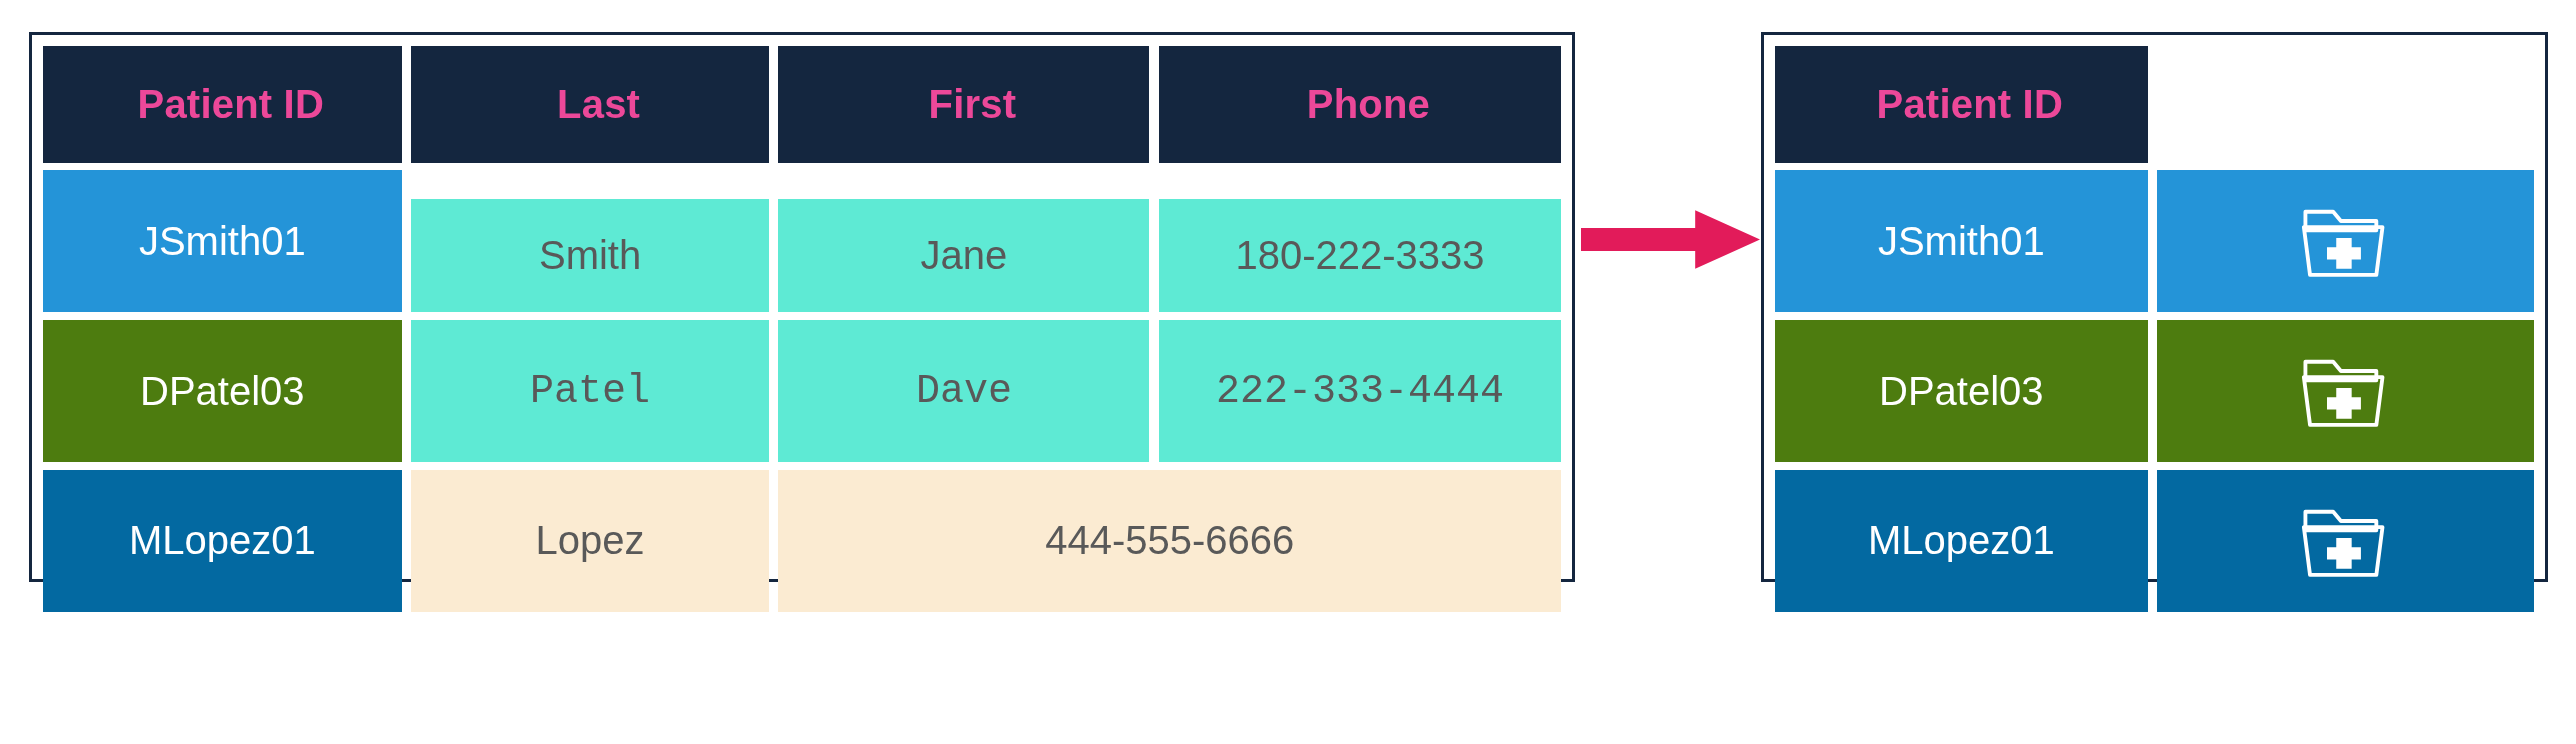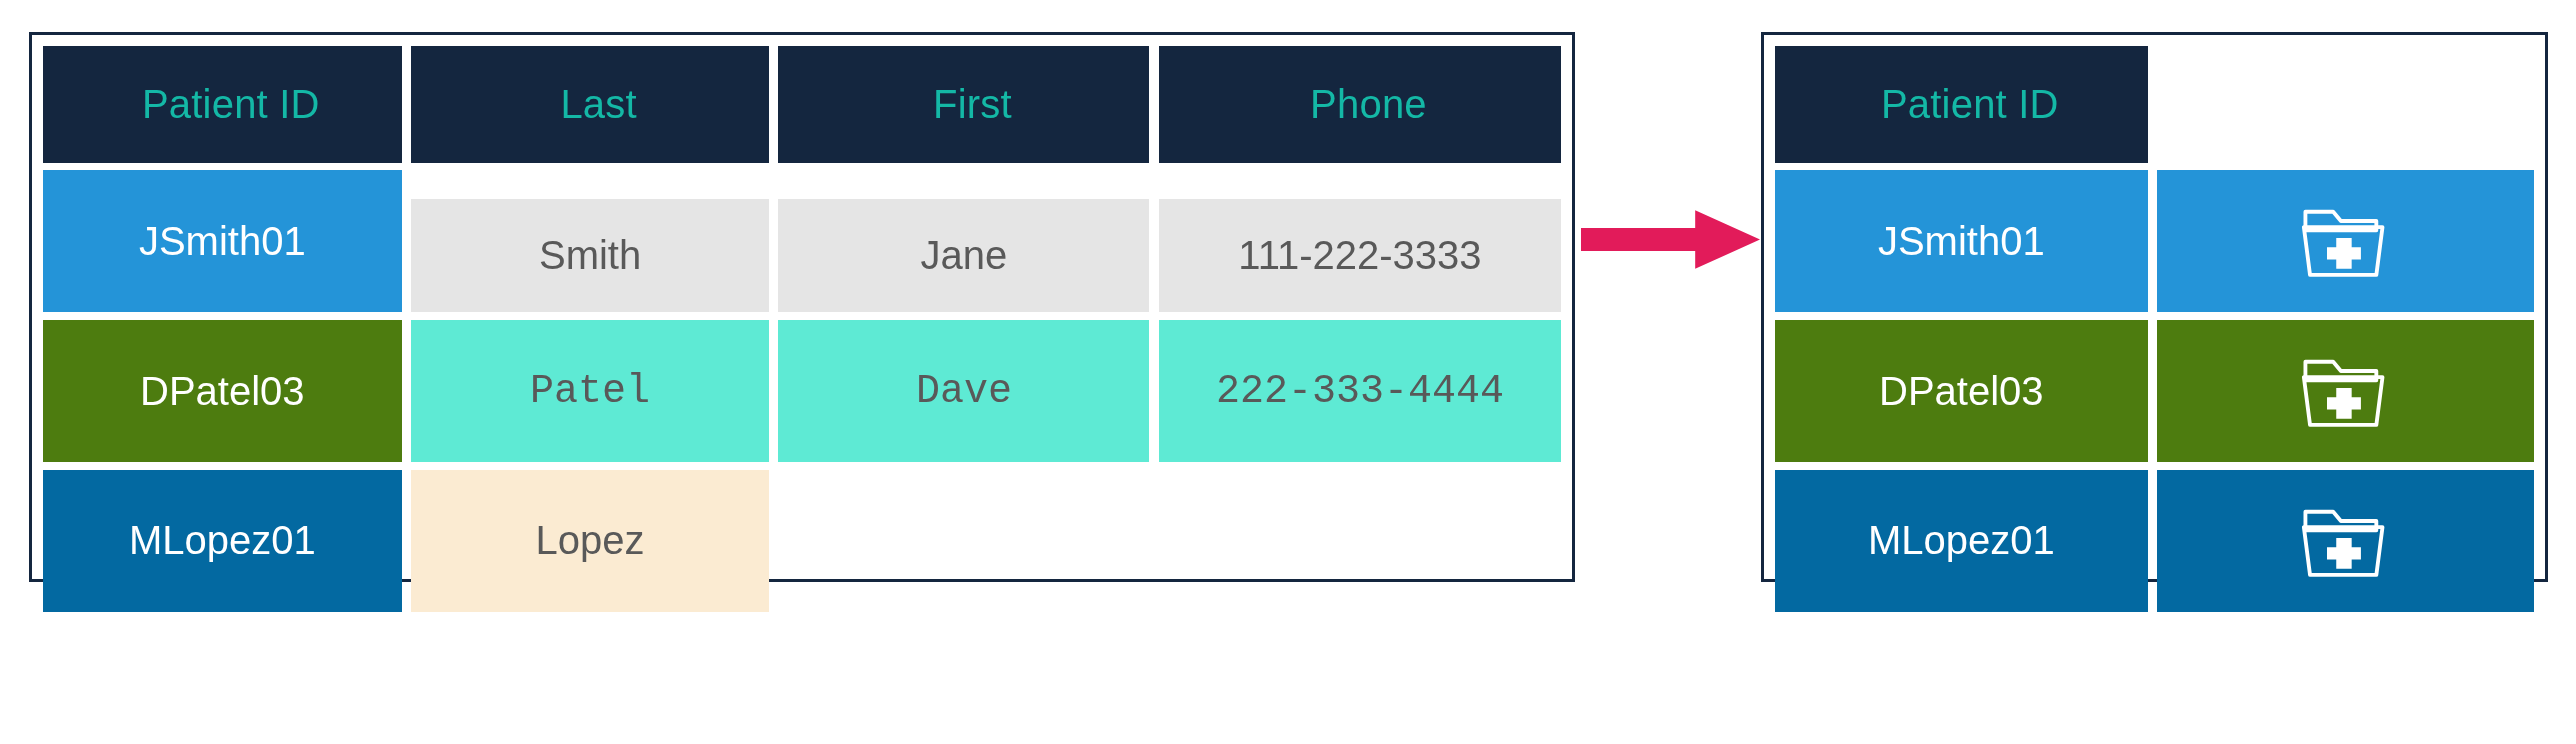--- a/index.html
+++ b/index.html
@@ -64,23 +64,23 @@
     align-items: center;
     justify-content: center;
     text-align: center;
     overflow: hidden;
     line-height: 1.08;
   }
   .t-cell + .t-cell { margin-left: 9.3px; }
 
   .hdr-cell {
     background: #14263F;
-    color: #14b8a6;
+    color: #ec4899;
     font-size: 40px;
-    font-weight: 400;
+    font-weight: 700;
     letter-spacing: 0.2px;
     padding-left: 17px;
   }
   .hdr-cell.two-line { font-size: 39px; }
 
   .key-cell {
     color: #ffffff;
     font-size: 40px;
     font-weight: 400;
   }
@@ -89,21 +89,21 @@
     font-size: 40px;
     font-weight: 400;
   }
 
   
   .acc-blue   { background: #2494D8; }
   .acc-green  { background: #4d7c0f; }
   .acc-orange { background: #0369a1; }
 
   
-  .tint-blue   { background: #e5e5e5; margin-top: 29px; }
+  .tint-blue   { background: #5eead4; margin-top: 29px; }
   .tint-green  { background: #5eead4; font-family: Liberation Mono, monospace; }
   .tint-orange { background: #FBEBD2; }
 
   
   #patient-table .col-id    { flex: 0 0 359px; }
   #patient-table .col-last  { flex: 0 0 358px; }
   #patient-table .col-first { flex: 0 0 371px; }
   #patient-table .col-phone { flex: 1 1 auto; }
 
   
@@ -147,33 +147,34 @@
       <div class="t-cell hdr-cell col-id">Patient ID</div>
       <div class="t-cell hdr-cell col-last">Last</div>
       <div class="t-cell hdr-cell col-first">First</div>
       <div class="t-cell hdr-cell col-phone">Phone</div>
     </div>
 
     <div class="t-row body-row">
       <div class="t-cell key-cell acc-blue  col-id">JSmith01</div>
       <div class="t-cell val-cell tint-blue col-last">Smith</div>
       <div class="t-cell val-cell tint-blue col-first">Jane</div>
-      <div class="t-cell val-cell tint-blue col-phone">111-222-3333</div>
+      <div class="t-cell val-cell tint-blue col-phone">180-222-3333</div>
     </div>
 
     <div class="t-row body-row">
       <div class="t-cell key-cell acc-green  col-id">DPatel03</div>
       <div class="t-cell val-cell tint-green col-last">Patel</div>
       <div class="t-cell val-cell tint-green col-first">Dave</div>
       <div class="t-cell val-cell tint-green col-phone">222-333-4444</div>
     </div>
 
     <div class="t-row body-row">
       <div class="t-cell key-cell acc-orange  col-id">MLopez01</div>
       <div class="t-cell val-cell tint-orange col-last">Lopez</div>
+      <div class="t-cell val-cell tint-orange col-phone">444-555-6666</div>
     </div>
 
   </div>
 
   <svg id="relation-arrow" viewBox="0 0 232 84">
     <polygon points="0,27 148,27 148,4 232,42 148,80 148,57 0,57" fill="#E21B5A"></polygon>
   </svg>
 
   <div id="records-table" class="table-frame">
 

